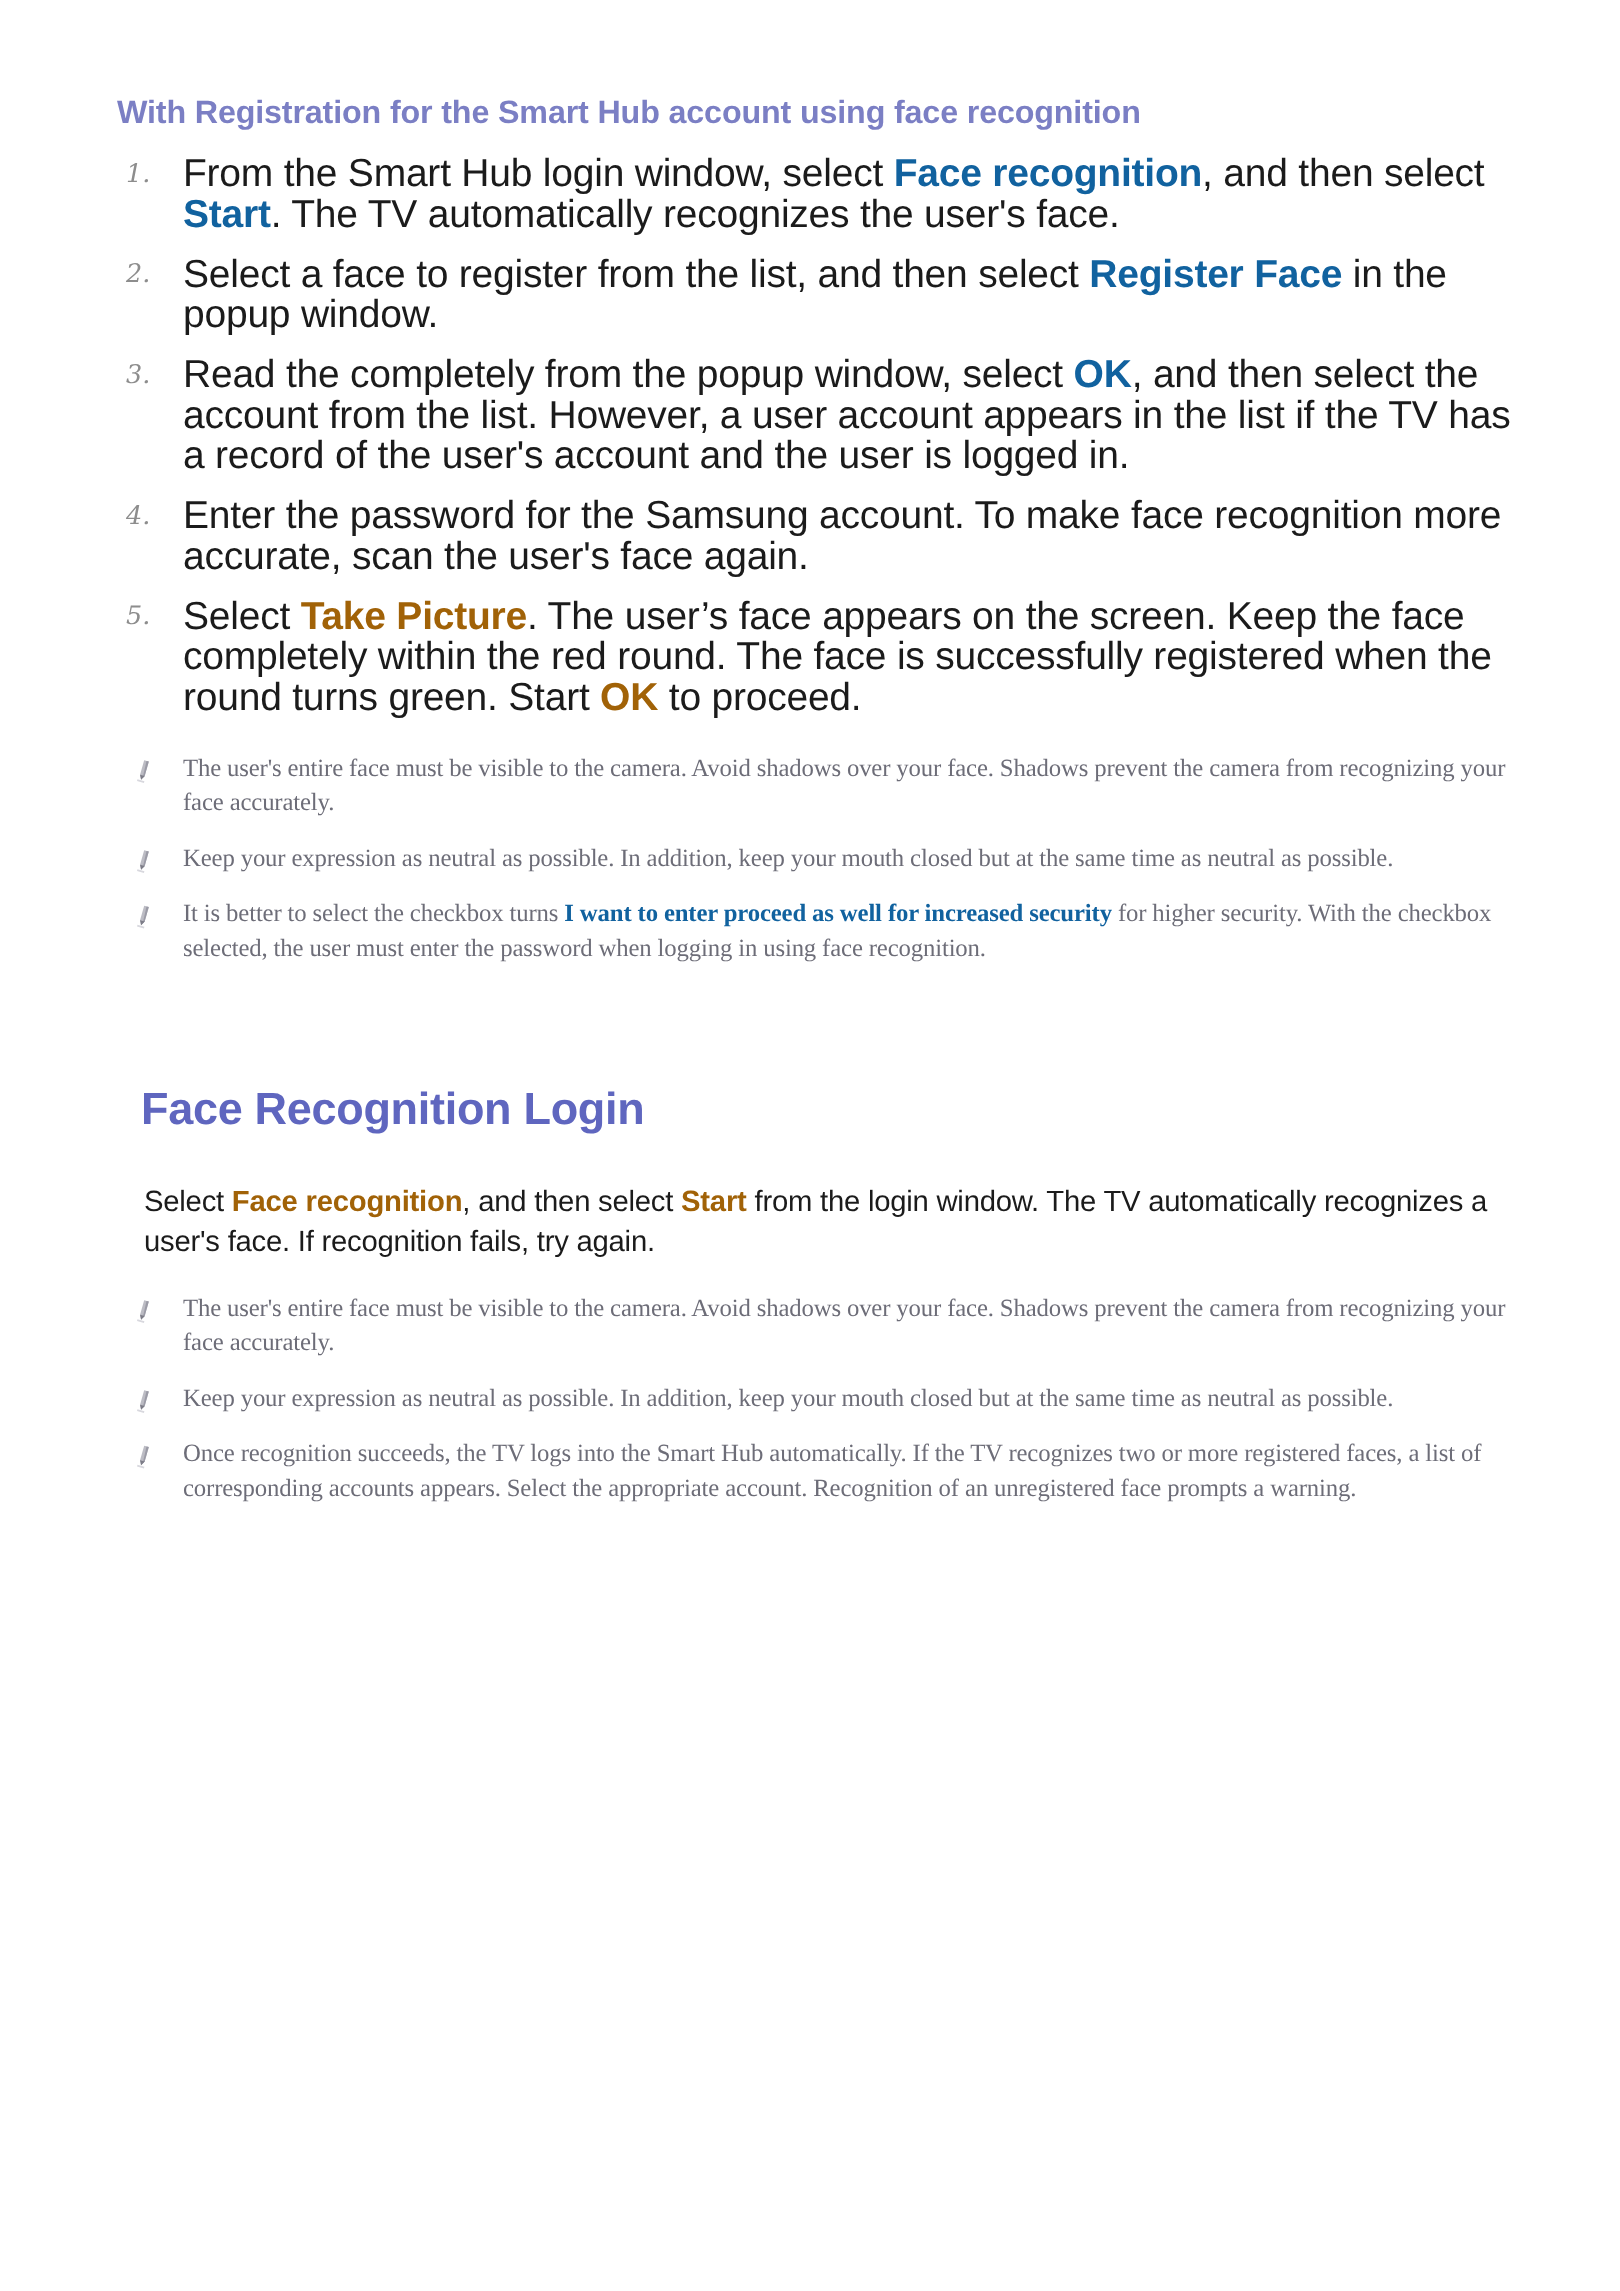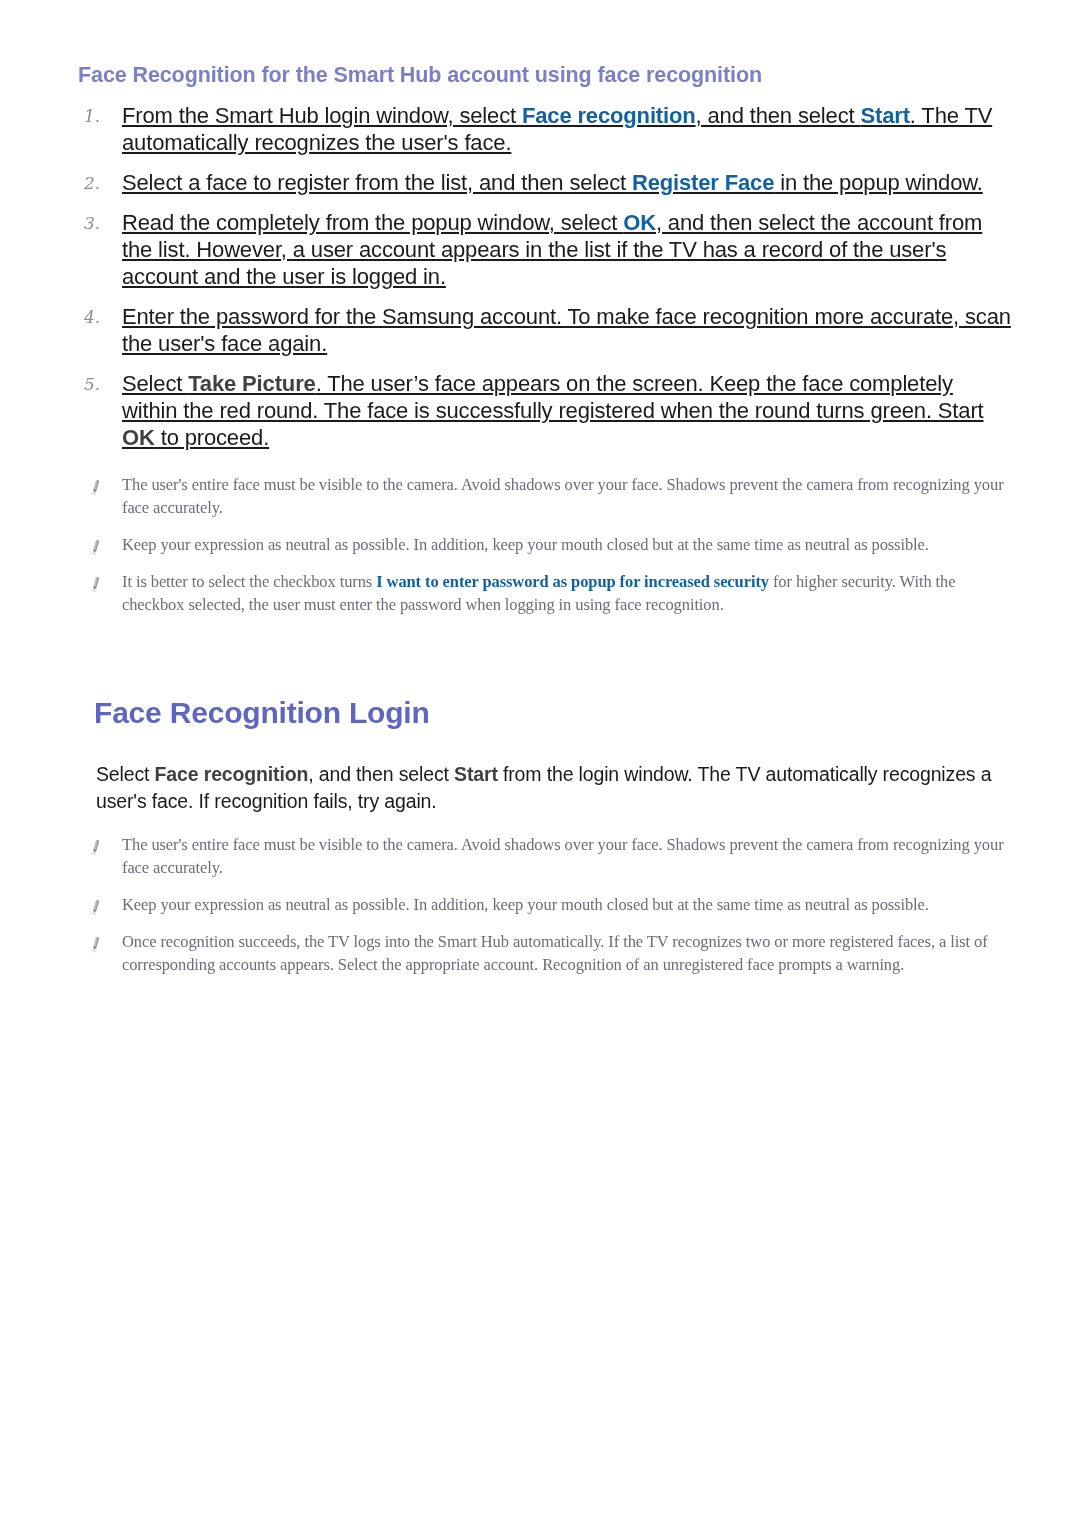--- a/index.html
+++ b/index.html
@@ -71,24 +71,23 @@
     text-align: left;
     color: #8d8d8d;
     font-family: "DejaVu Serif", serif;
     font-style: italic;
     font-size: 17px;
     line-height: 27px;
   }
 
   .step-text {
     color: #1b1b1b;
-    font-size: 22px;
+    font-size: 26px;
     line-height: 27px;
     letter-spacing: -0.15px;
-    text-decoration: underline;
   }
 
   
   .notes {
     margin: 0;
     padding: 0;
     list-style: none;
   }
   .notes.after-steps { margin-top: 22px; }
   .notes.after-para  { margin-top: 18px; }
@@ -126,35 +125,35 @@
     margin: 16px;
     padding-left: 2px;
   }
 
   
   .ui-term {
     color: #11629f;
     font-weight: bold;
   }
   .ui-term-alt {
-    color: #404040;
+    color: #a16207;
     font-weight: bold;
   }
   .note .ui-term {
     color: #11629f;
     font-weight: bold;
   }
 </style>
 </head>
 <body>
 
 <div class="page">
   <div class="content">
 
-    <h2 class="section-title">Face Recognition for the Smart Hub account using face recognition</h2>
+    <h2 class="section-title">With Registration for the Smart Hub account using face recognition</h2>
 
     <ol class="steps" id="steps-list">
         <li class="step"><span class="step-num">1.</span><span class="step-text"><span>From the Smart Hub login window, select </span><span class="ui-term">Face recognition</span><span>, and then select </span><span class="ui-term">Start</span><span>. The TV automatically recognizes the user's face.</span></span></li>
         <li class="step"><span class="step-num">2.</span><span class="step-text"><span>Select a face to register from the list, and then select </span><span class="ui-term">Register Face</span><span> in the popup window.</span></span></li>
         <li class="step"><span class="step-num">3.</span><span class="step-text"><span>Read the completely from the popup window, select </span><span class="ui-term">OK</span><span>, and then select the account from the list. However, a user account appears in the list if the TV has a record of the user's account and the user is logged in.</span></span></li>
         <li class="step"><span class="step-num">4.</span><span class="step-text"><span>Enter the password for the Samsung account. To make face recognition more accurate, scan the user's face again.</span></span></li>
         <li class="step"><span class="step-num">5.</span><span class="step-text"><span>Select </span><span class="ui-term-alt">Take Picture</span><span>. The user’s face appears on the screen. Keep the face completely within the red round. The face is successfully registered when the round turns green. Start </span><span class="ui-term-alt">OK</span><span> to proceed.</span></span></li>
       </ol>
 
     <ul class="notes after-steps" id="notes-registration">
@@ -174,21 +173,21 @@
                 <rect x="7.3" y="15.2" width="4.8" height="1.2" fill="#d8d8de"></rect>
               </g>
             </svg></span><span class="note-text"><span>Keep your expression as neutral as possible. In addition, keep your mouth closed but at the same time as neutral as possible.</span></span></li>
         <li class="note"><span class="note-icon"><svg viewBox="0 0 18 18" width="18" height="18" aria-hidden="true">
               <g transform="rotate(16 9 9)">
                 <path d="M8.1 1.8 h3.2 v10.0 l-1.6 3.0 l-1.6 -3.0 z" fill="#bcbcc4"></path>
                 <path d="M9.7 1.8 h1.6 v10.0 l-0.9 1.7 z" fill="#9b9ba6"></path>
                 <path d="M8.1 11.8 h3.2 l-1.6 3.0 z" fill="#7d7d88"></path>
                 <rect x="7.3" y="15.2" width="4.8" height="1.2" fill="#d8d8de"></rect>
               </g>
-            </svg></span><span class="note-text"><span>It is better to select the checkbox turns </span><span class="ui-term">I want to enter password as popup for increased security</span><span> for higher security. With the checkbox selected, the user must enter the password when logging in using face recognition.</span></span></li>
+            </svg></span><span class="note-text"><span>It is better to select the checkbox turns </span><span class="ui-term">I want to enter proceed as well for increased security</span><span> for higher security. With the checkbox selected, the user must enter the password when logging in using face recognition.</span></span></li>
       </ul>
 
     <h1 class="page-heading">Face Recognition Login</h1>
 
     <p class="para" id="login-para"><span>Select </span><span class="ui-term-alt">Face recognition</span><span>, and then select </span><span class="ui-term-alt">Start</span><span> from the login window. The TV automatically recognizes a user's face. If recognition fails, try again.</span></p>
 
     <ul class="notes after-para" id="notes-login">
         <li class="note"><span class="note-icon"><svg viewBox="0 0 18 18" width="18" height="18" aria-hidden="true">
               <g transform="rotate(16 9 9)">
                 <path d="M8.1 1.8 h3.2 v10.0 l-1.6 3.0 l-1.6 -3.0 z" fill="#bcbcc4"></path>

